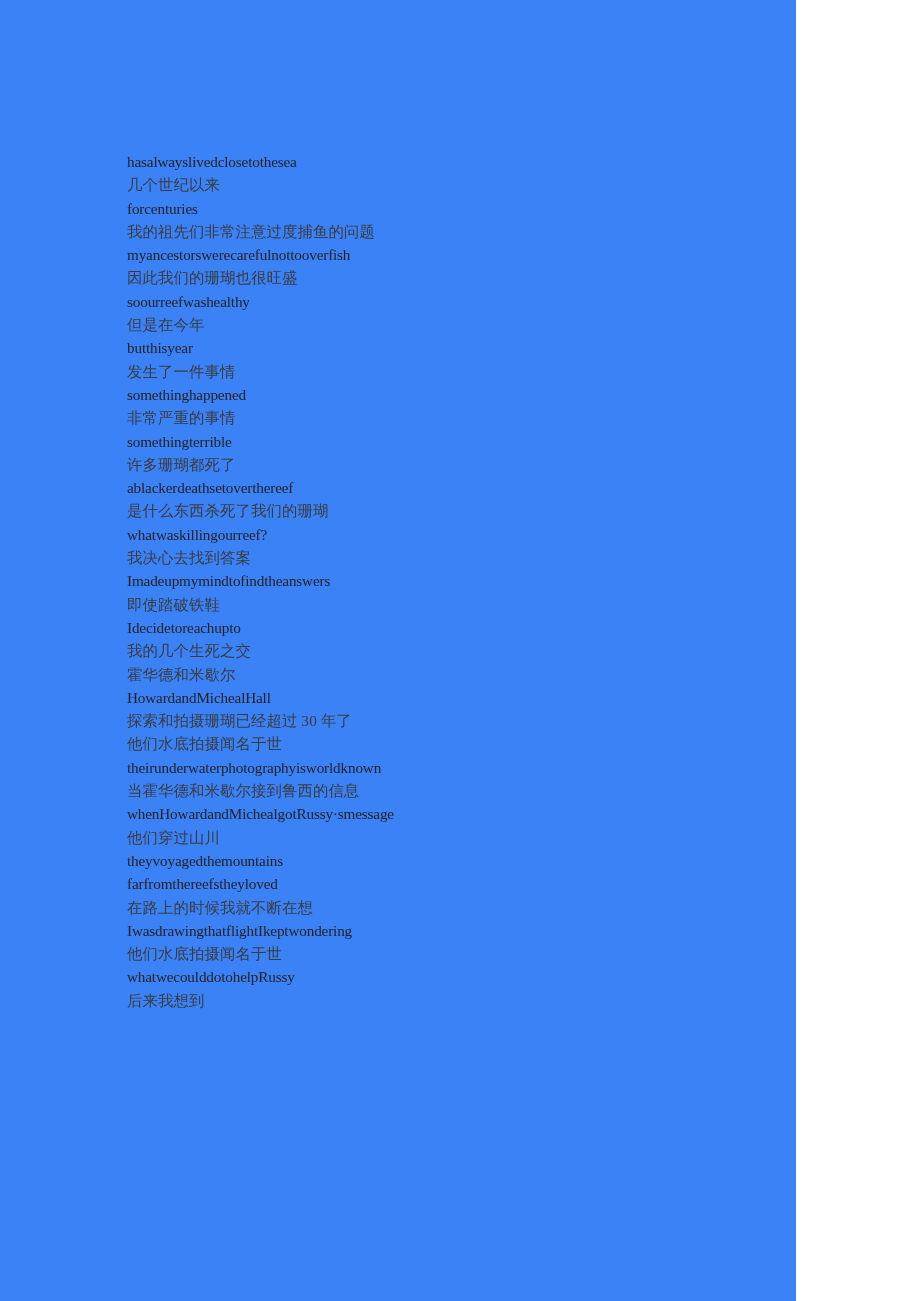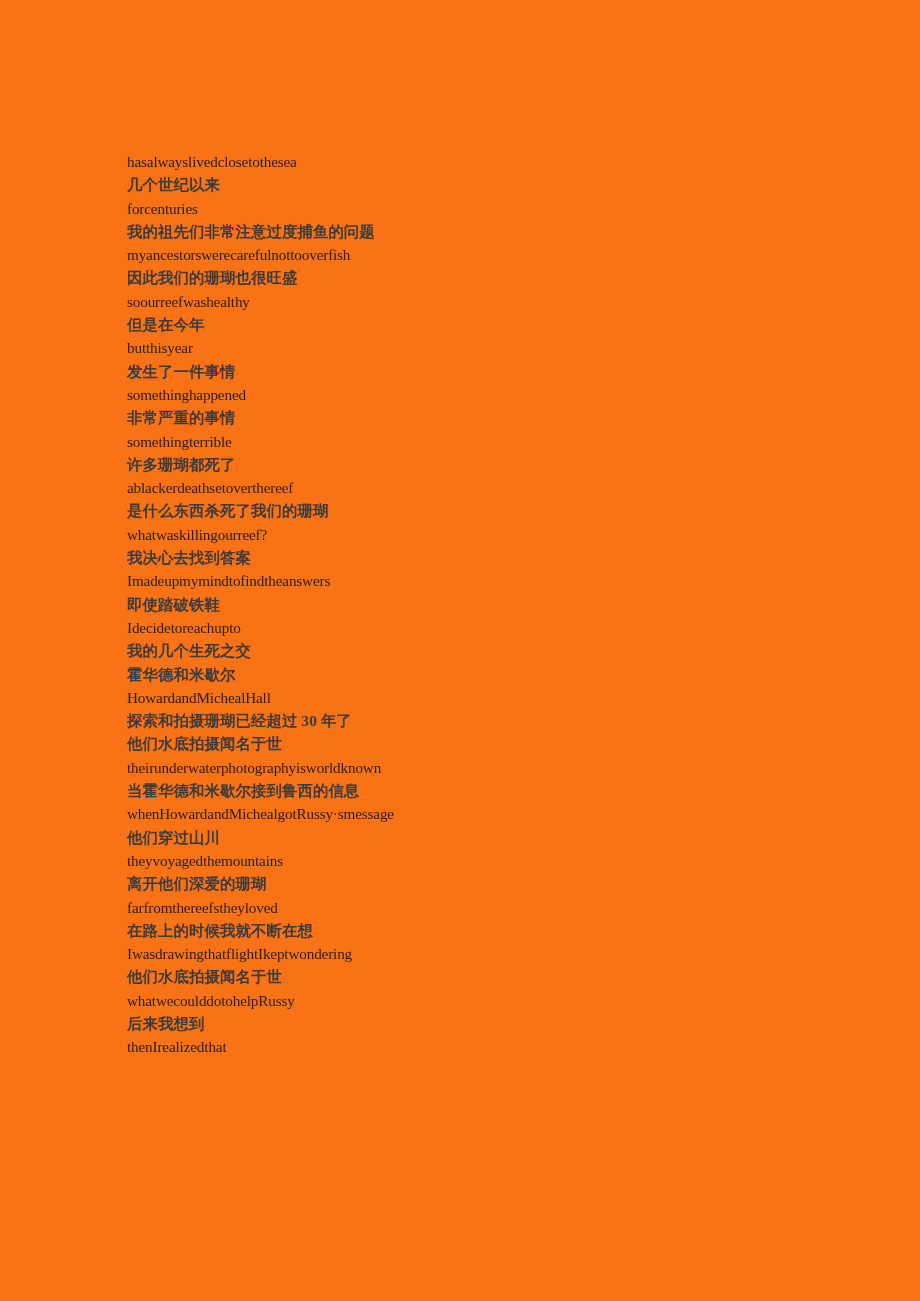--- a/index.html
+++ b/index.html
@@ -14,23 +14,23 @@
     position: relative;
     overflow: hidden;
     font-family: "Liberation Serif", "DejaVu Serif", serif;
     -webkit-font-smoothing: antialiased;
   }
 
   #page {
     position: absolute;
     left: 0;
     top: 0;
-    width: 920px;
+    width: 796px;
     height: 1301px;
-    background: #f97316;
+    background: #3b82f6;
   }
 
   #transcript {
     position: absolute;
     left: 127px;
     top: 150px;
     width: 700px;
   }
 
   .line {
@@ -47,21 +47,20 @@
     font-size: 15.2px;
     color: #231f20;
     letter-spacing: -0.15px;
   }
 
   
   .line.zh {
     font-size: 15.4px;
     color: #3b3b3d;
     letter-spacing: 0.1px;
-    font-weight: bold;
   }
 </style>
 </head>
 <body>
 
 <div id="page">
   <div id="transcript">
       <div class="line en">hasalwayslivedclosetothesea</div>
       <div class="line zh">几个世纪以来</div>
       <div class="line en">forcenturies</div>
@@ -86,22 +85,20 @@
       <div class="line zh">我的几个生死之交</div>
       <div class="line zh">霍华德和米歇尔</div>
       <div class="line en">HowardandMichealHall</div>
       <div class="line zh">探索和拍摄珊瑚已经超过 30 年了</div>
       <div class="line zh">他们水底拍摄闻名于世</div>
       <div class="line en">theirunderwaterphotographyisworldknown</div>
       <div class="line zh">当霍华德和米歇尔接到鲁西的信息</div>
       <div class="line en">whenHowardandMichealgotRussy·smessage</div>
       <div class="line zh">他们穿过山川</div>
       <div class="line en">theyvoyagedthemountains</div>
-      <div class="line zh">离开他们深爱的珊瑚</div>
       <div class="line en">farfromthereefstheyloved</div>
       <div class="line zh">在路上的时候我就不断在想</div>
       <div class="line en">IwasdrawingthatflightIkeptwondering</div>
       <div class="line zh">他们水底拍摄闻名于世</div>
       <div class="line en">whatwecoulddotohelpRussy</div>
       <div class="line zh">后来我想到</div>
-      <div class="line en">thenIrealizedthat</div>
     </div>
 </div>
 
 </body></html>

